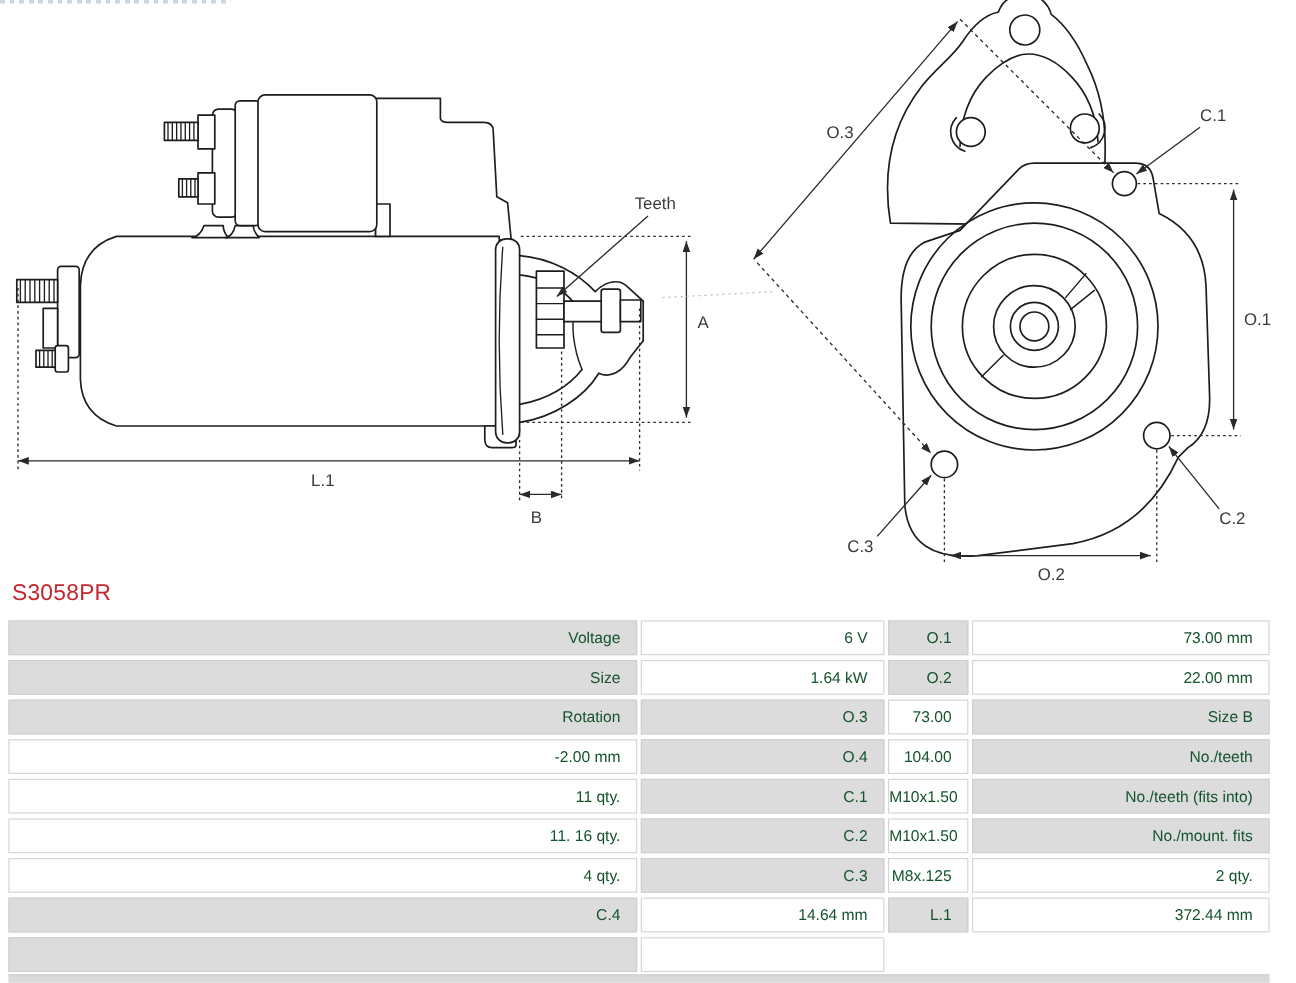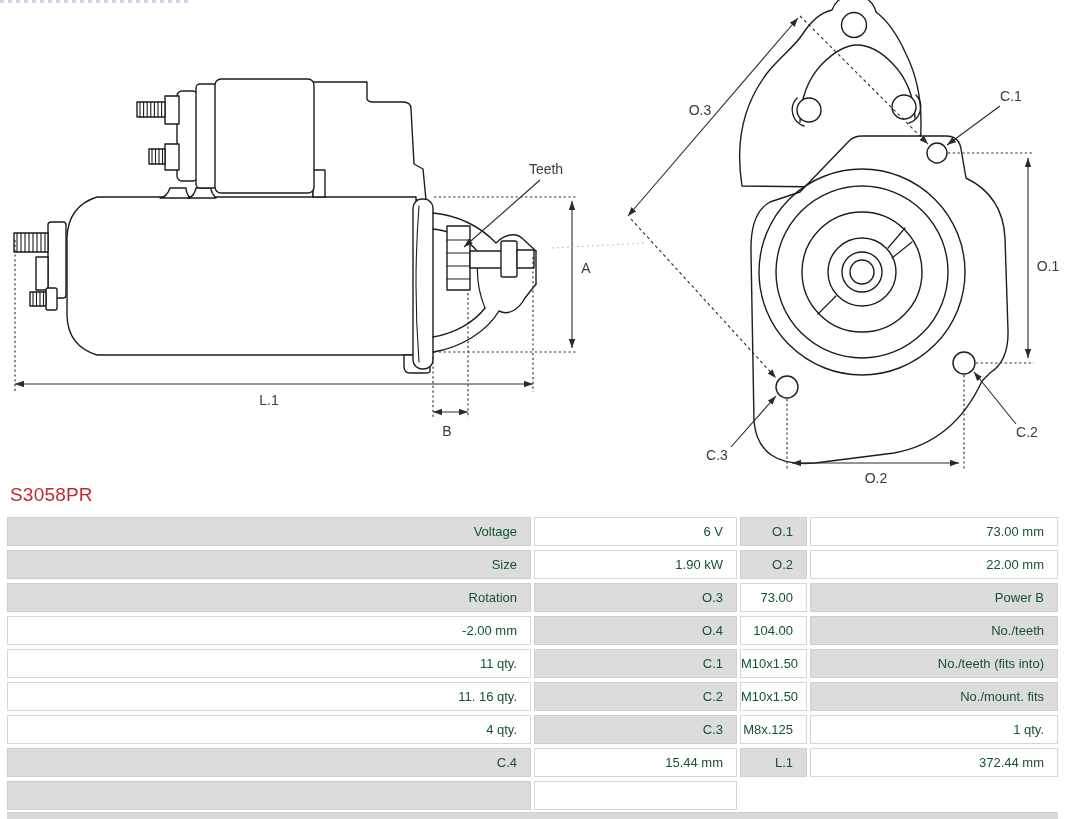--- a/index.html
+++ b/index.html
@@ -176,51 +176,51 @@
 
 <div class="part-number">S3058PR</div>
 
 <div class="spec-table">
   <div class="cell gray">Voltage</div>
   <div class="cell white">6 V</div>
   <div class="cell gray">O.1</div>
   <div class="cell white">73.00 mm</div>
 
   <div class="cell gray">Size</div>
-  <div class="cell white">1.90 kW</div>
+  <div class="cell white">1.64 kW</div>
   <div class="cell gray">O.2</div>
   <div class="cell white">22.00 mm</div>
 
   <div class="cell gray">Rotation</div>
   <div class="cell gray">O.3</div>
   <div class="cell white">73.00 mm</div>
 
-  <div class="cell gray">Power B</div>
+  <div class="cell gray">Size B</div>
   <div class="cell white">-2.00 mm</div>
   <div class="cell gray">O.4</div>
   <div class="cell white">104.00 mm</div>
 
   <div class="cell gray">No./teeth</div>
   <div class="cell white">11 qty.</div>
   <div class="cell gray">C.1</div>
   <div class="cell white">M10x1.50 mm</div>
 
   <div class="cell gray">No./teeth (fits into)</div>
   <div class="cell white">11. 16 qty.</div>
   <div class="cell gray">C.2</div>
   <div class="cell white">M10x1.50 mm</div>
 
   <div class="cell gray">No./mount. fits</div>
   <div class="cell white">4 qty.</div>
   <div class="cell gray">C.3</div>
   <div class="cell white">M8x.125 mm</div>
 
-  <div class="cell white">1 qty.</div>
+  <div class="cell white">2 qty.</div>
   <div class="cell gray">C.4</div>
-  <div class="cell white">15.44 mm</div>
+  <div class="cell white">14.64 mm</div>
 
   <div class="cell gray">L.1</div>
   <div class="cell white">372.44 mm</div>
   <div class="cell gray"></div>
   <div class="cell white"></div>
 </div>
 
 <div class="table-footer-bar"></div>
 
 </body></html>

